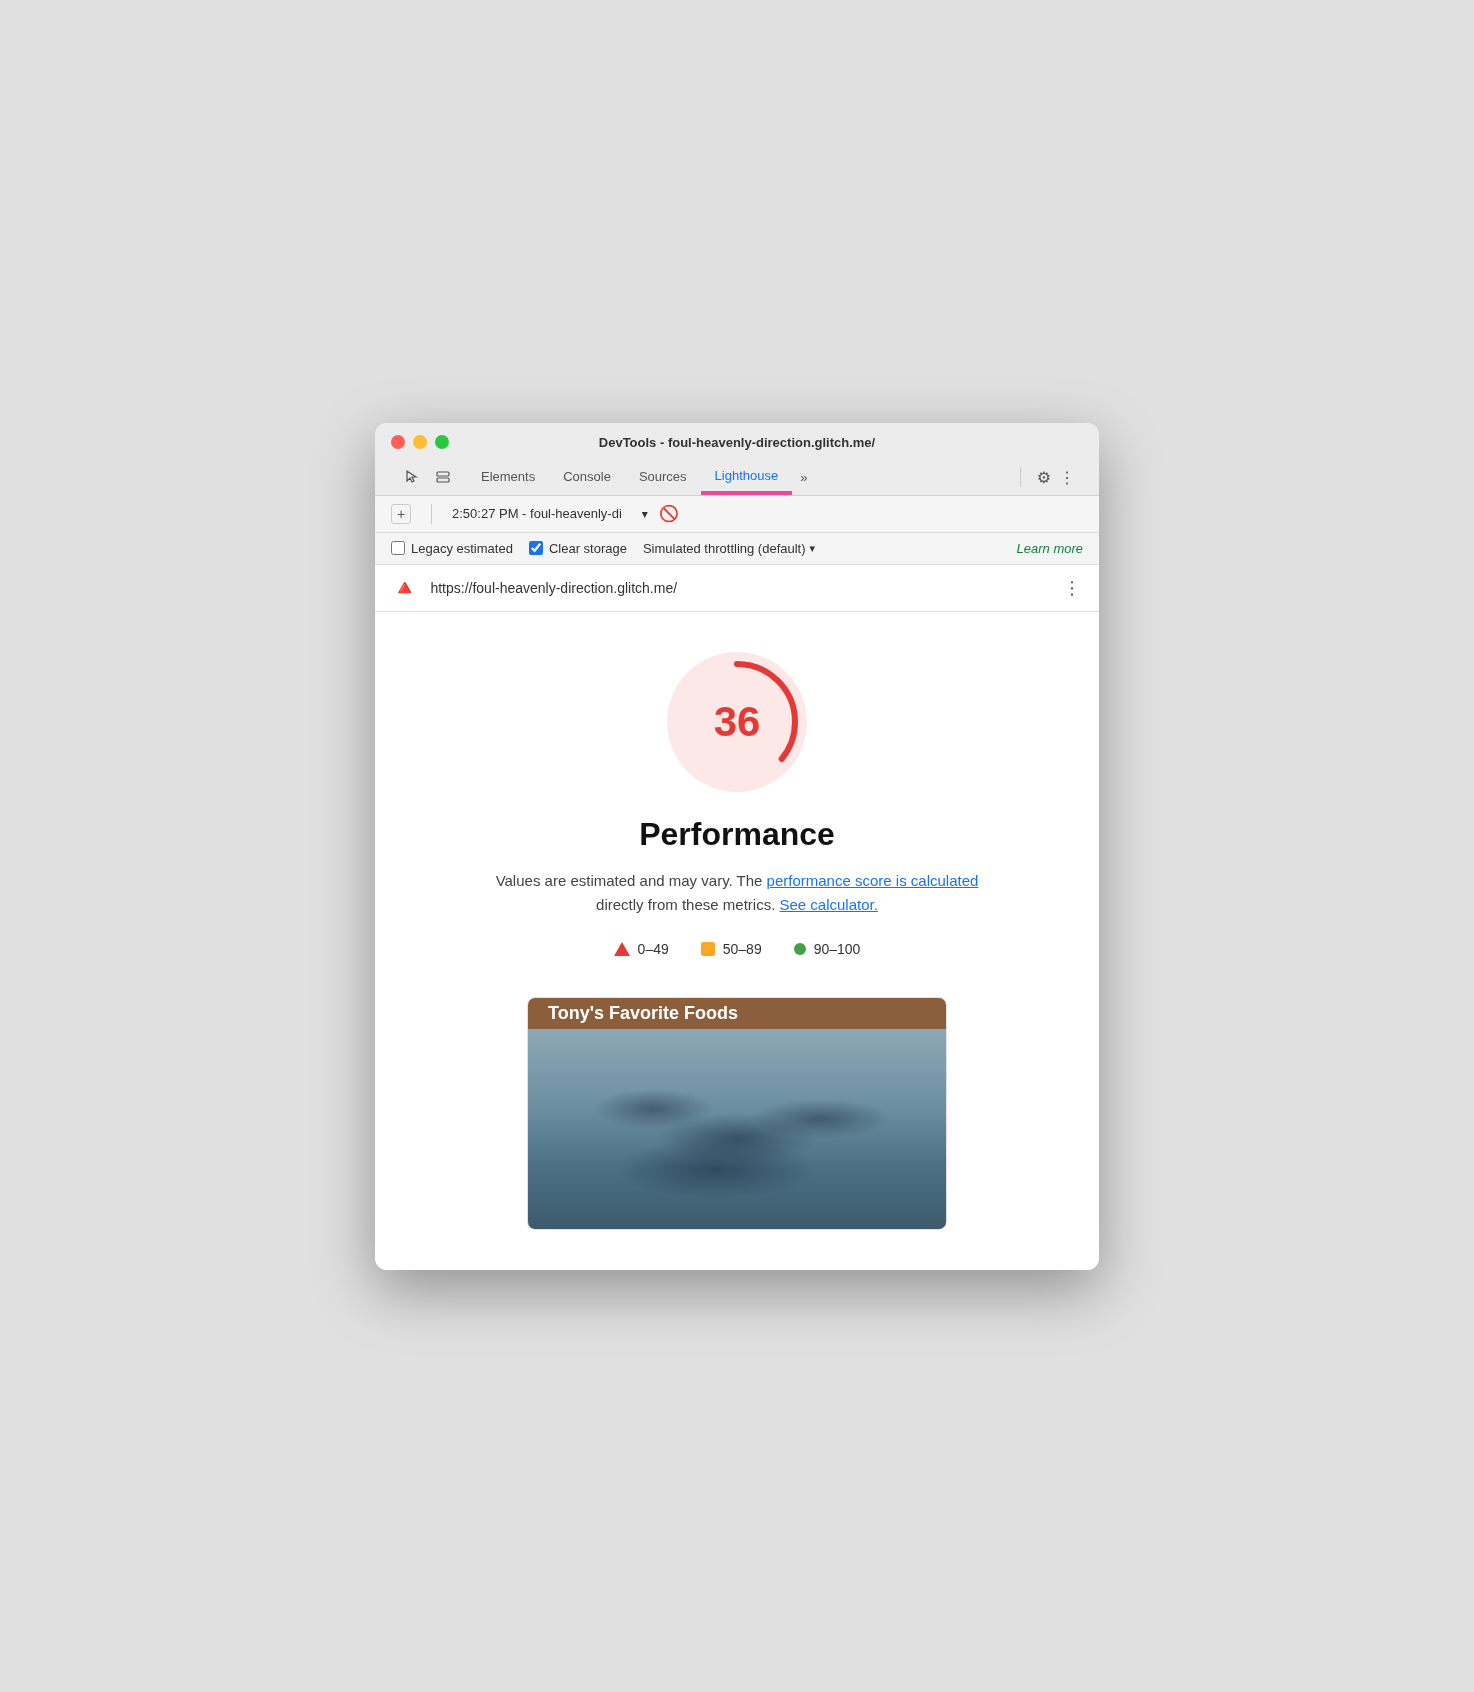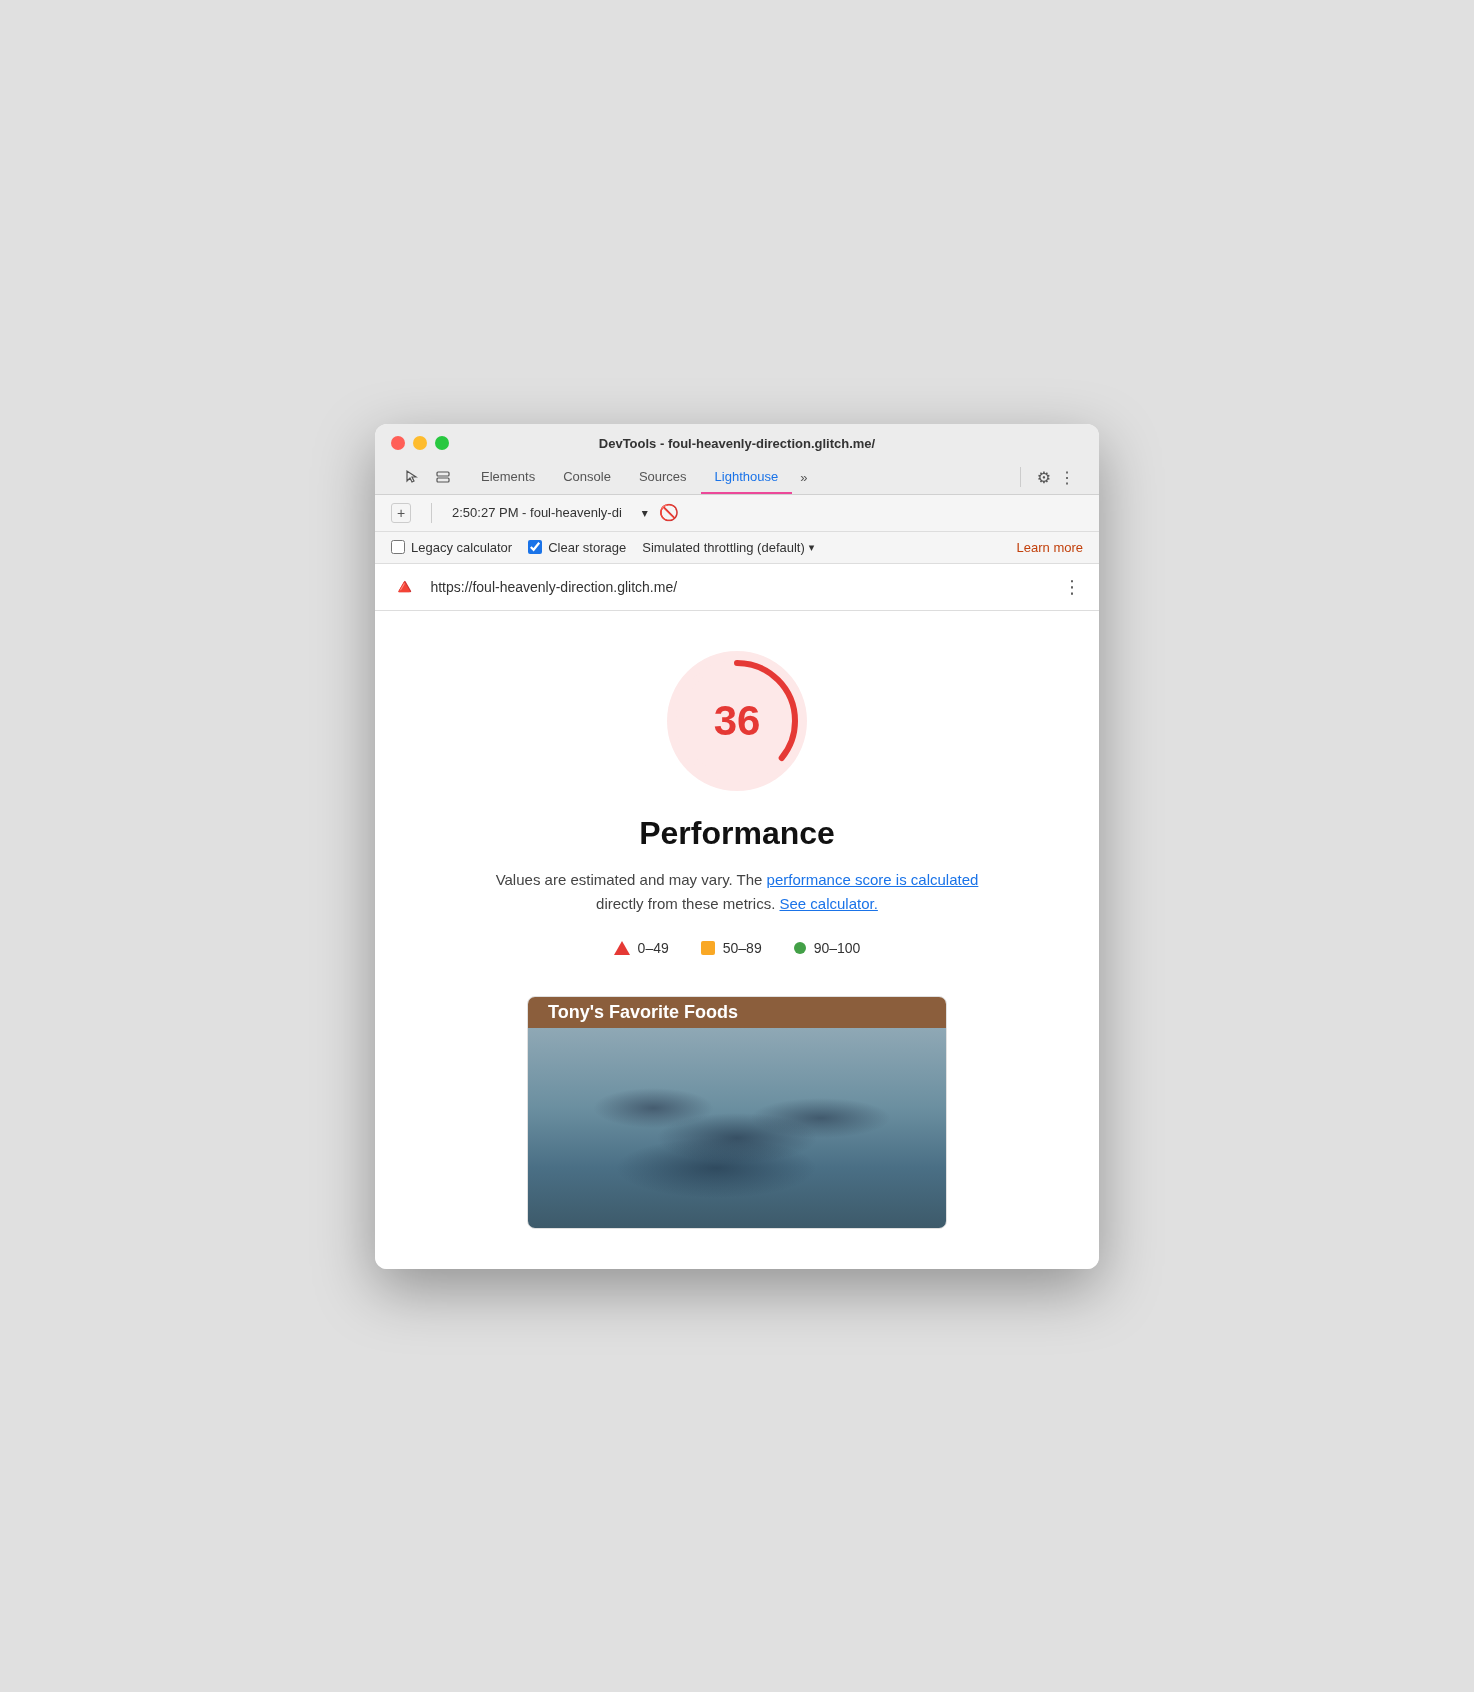--- a/index.html
+++ b/index.html
@@ -75,21 +75,21 @@
     .tab-item {
       padding: 8px 14px;
       font-size: 13px;
       color: #555;
       cursor: pointer;
       border-bottom: 2px solid transparent;
       white-space: nowrap;
     }
     .tab-item.active {
       color: #1a73e8;
-      border-bottom: 2px solid #ec4899;
+      border-bottom: 4px solid #ec4899;
       font-weight: 500;
     }
     .tab-more {
       padding: 8px 8px;
       font-size: 13px;
       color: #555;
       cursor: pointer;
     }
     .devtools-right-icons {
       margin-left: auto;
@@ -170,24 +170,25 @@
     }
     .throttle-dropdown {
       display: flex;
       align-items: center;
       gap: 4px;
       cursor: pointer;
     }
     .throttle-dropdown .arr { font-size: 11px; }
     .learn-more {
       margin-left: auto;
-      color: #c2410c;
+      color: #15803d;
       cursor: pointer;
       text-decoration: none;
       font-size: 13px;
+      font-style: italic;
     }
     
     .url-row {
       background: white;
       border-bottom: 1px solid #ddd;
       padding: 10px 16px;
       display: flex;
       align-items: center;
       gap: 12px;
     }
@@ -392,21 +393,21 @@
     <div class="session-dropdown">
       <span class="session-info">2:50:27 PM - foul-heavenly-di</span>
       <span class="arrow">▾</span>
     </div>
     <div class="no-icon">🚫</div>
   </div>
 
   <div class="options-row">
     <label class="checkbox-item">
       <input type="checkbox" style="">
-      <span>Legacy calculator</span>
+      <span>Legacy estimated</span>
     </label>
     <label class="checkbox-item">
       <input type="checkbox" class="checked-blue" checked="" style="">
       <span>Clear storage</span>
     </label>
     <div class="throttle-dropdown">
       <span>Simulated throttling (default)</span>
       <span class="arr">▾</span>
     </div>
     <a class="learn-more" href="#">Learn more</a>

